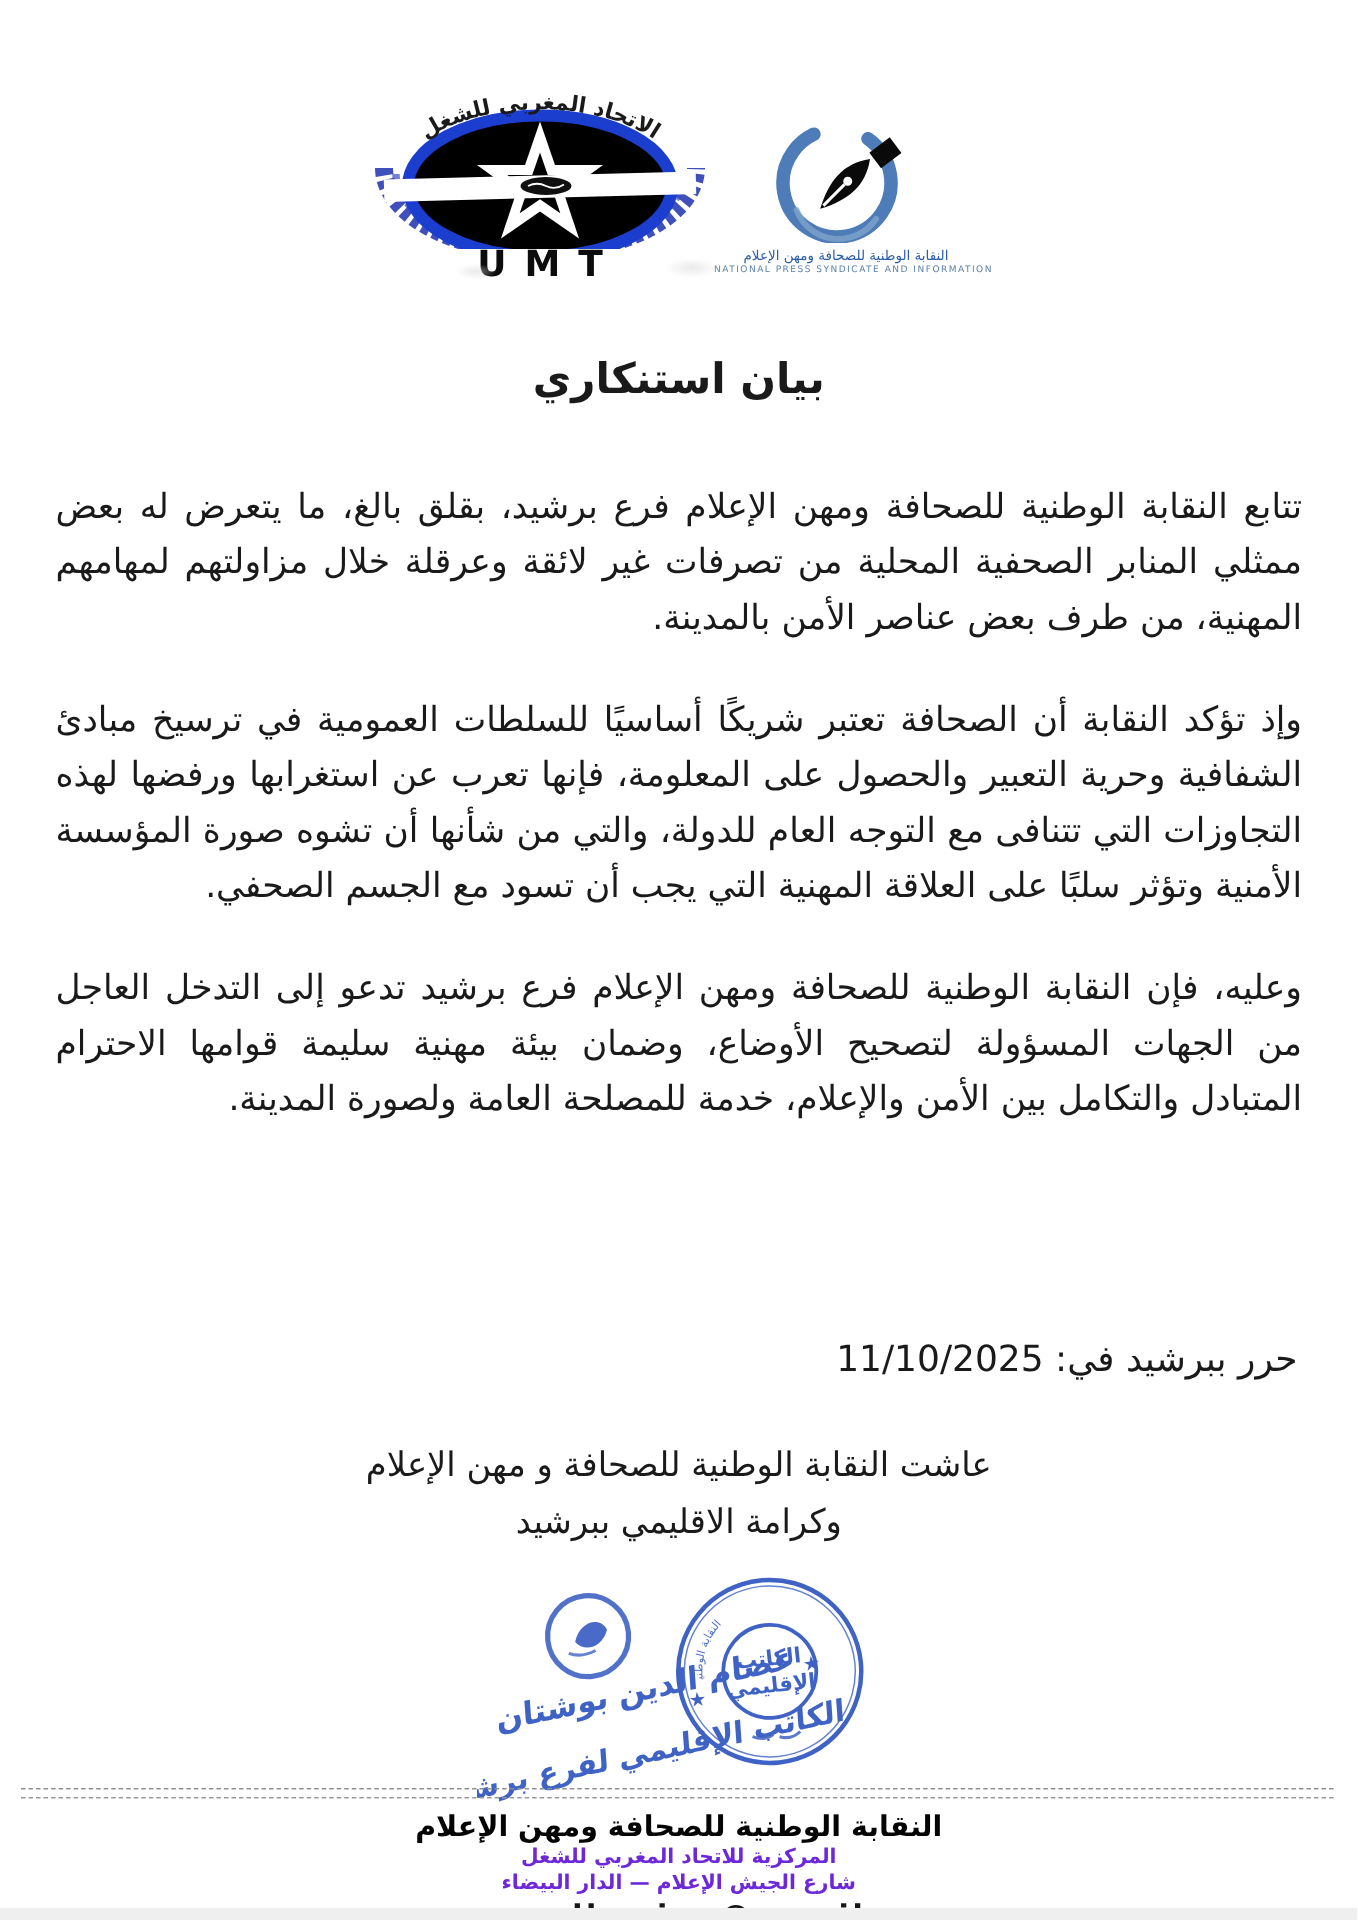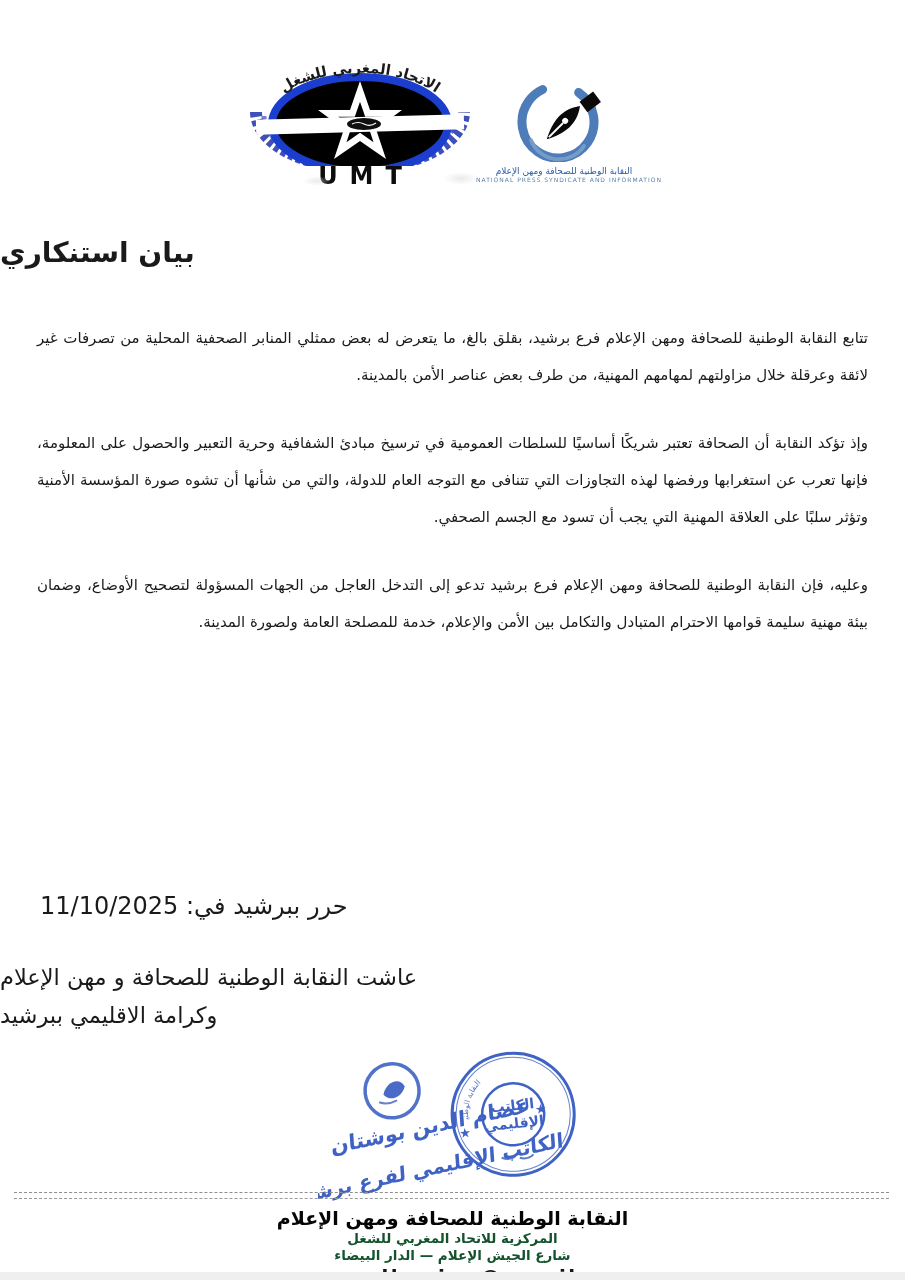--- a/index.html
+++ b/index.html
@@ -10,41 +10,41 @@
   }
   
   .umt-logo{position:absolute;left:244px;top:54px;width:232px;height:132px;}
   .snpm-logo{position:absolute;left:476px;top:80px;width:176px;height:112px;text-align:center;}
   .snpm-caption-ar{font-size:9px;color:#2b5ca8;line-height:10px;white-space:nowrap;}
   .snpm-caption-en{font-size:6px;color:#5a80a8;letter-spacing:1px;line-height:8px;direction:ltr;white-space:nowrap;}
   .smudge{position:absolute;border-radius:50%;background:radial-gradient(closest-side,#d9d9d9,rgba(255,255,255,0));opacity:.55;}
   .smudge.s1{left:303px;top:176px;width:28px;height:10px;}
   .smudge.s2{left:443px;top:172px;width:36px;height:13px;}
   
-  .title{position:absolute;top:236px;left:0;right:0;text-align:left;
+  .title{position:absolute;top:236px;left:0;right:0;text-align:center;
     font-size:28px;font-weight:bold;letter-spacing:.5px;}
   
   .body-text{position:absolute;top:320px;right:37px;left:37px;
-    font-size:15px;line-height:37px;text-align:justify;}
+    font-size:23px;line-height:37px;text-align:justify;}
   .body-text p{margin:0 0 31px 0;}
   .body-text p.tight{margin-bottom:0;}
   .body-text p.follow{margin-top:1px;margin-bottom:0;}
   .date-line{position:absolute;top:868px;right:40px;left:40px;
-    text-align:left;font-size:24px;}
-  .closing{position:absolute;top:958px;left:0;right:0;text-align:left;
+    text-align:right;font-size:24px;}
+  .closing{position:absolute;top:958px;left:0;right:0;text-align:center;
     font-size:22.5px;line-height:38px;}
   .closing p{margin:0;}
   
   .stamp{position:absolute;left:318px;top:1040px;width:320px;height:168px;}
   
   .separator{position:absolute;top:1192px;left:14px;right:16px;height:5px;
     border-top:1px dashed #8f8f8f;border-bottom:1px dashed #9a9a9a;}
   .footer{position:absolute;top:1206px;left:0;right:0;text-align:center;}
   .footer .org{font-size:19px;font-weight:bold;line-height:24px;color:#050505;}
-  .footer .sub{font-size:13.5px;font-weight:600;line-height:17px;color:#14532d;}
+  .footer .sub{font-size:13.5px;font-weight:600;line-height:17px;color:#6d28d9;}
   .footer .email{font-size:20px;font-weight:bold;letter-spacing:2.5px;
     direction:ltr;line-height:26px;color:#161616;}
   .bottom-strip{position:absolute;top:1272px;left:0;right:0;height:8px;background:#efefef;}
 </style>
 </head>
 <body>
 
 <div class="page">
 
   <div class="umt-logo">

